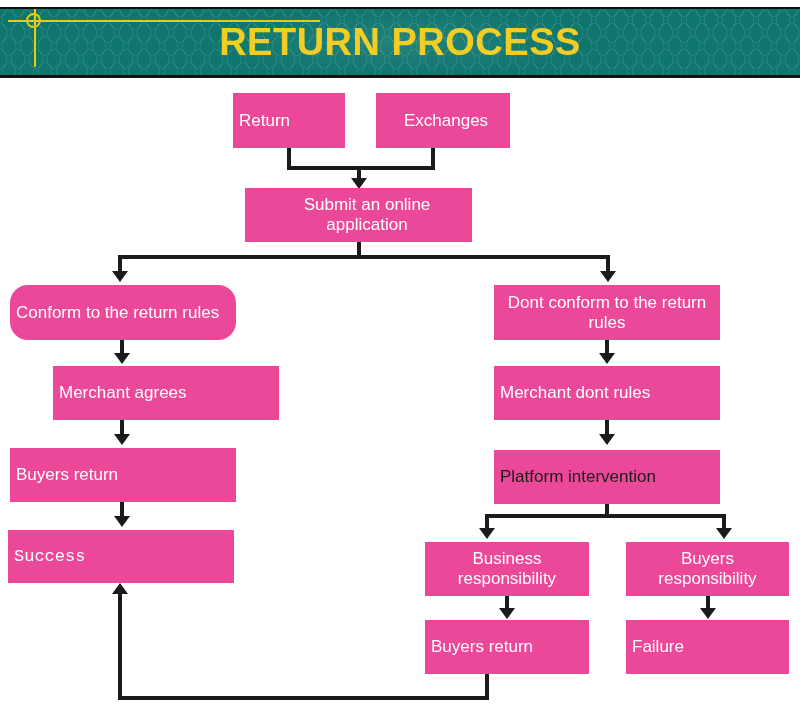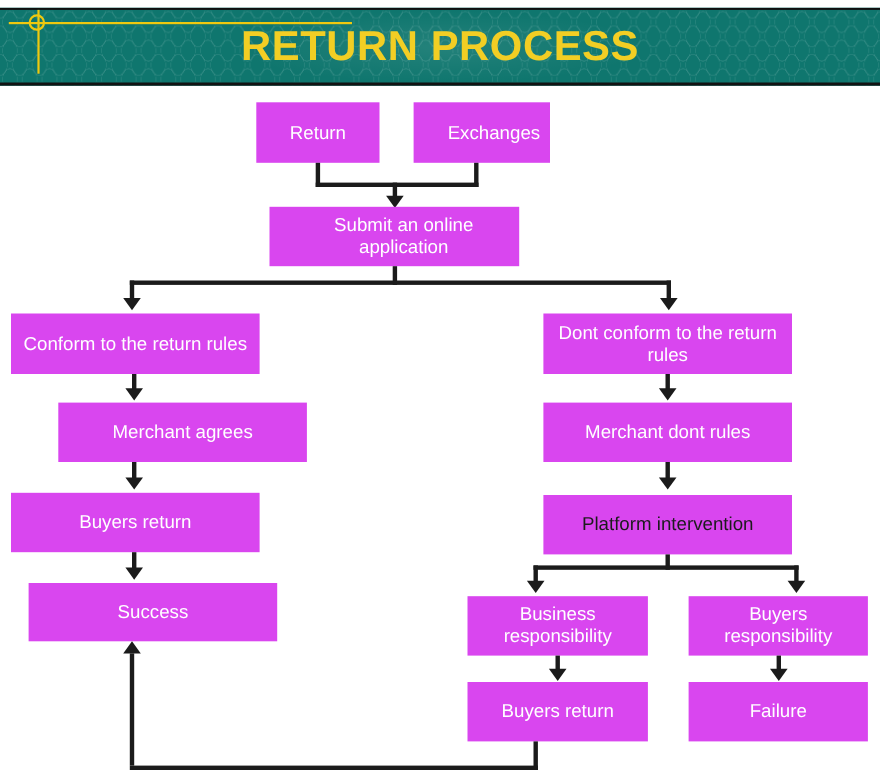--- a/index.html
+++ b/index.html
@@ -98,25 +98,25 @@
     height: 15px;
     border: 2px solid #EFC90F;
     border-radius: 50%;
     box-sizing: border-box;
   }
 
   
   .node {
     position: absolute;
     box-sizing: border-box;
-    background: #d946ef;
+    background: #ec4899;
     color: #FFFFFF;
     display: flex;
     align-items: center;
-    justify-content: center;
+    justify-content: flex-start;
     text-align: center;
     font-size: 17px;
     font-weight: 400;
     line-height: 1.15;
     padding: 2px 6px;
   }
   .node.dark-text { color: #1b1b1b; }
 
   
   .conn-v, .conn-h {
@@ -150,63 +150,63 @@
   </div>
 
   <div id="guide-h"></div>
   <div id="guide-v"></div>
   <div id="guide-ring"></div>
 
   <div class="node" style="left:233px; top:93px; width:112px; height:55px;">
     <span>Return</span>
   </div>
 
-  <div class="node" style="left:376px; top:93px; width:124px; height:55px;padding-left:28px;">
+  <div class="node" style="left:376px; top:93px; width:134px; height:55px;padding-left:28px;">
     <span>Exchanges</span>
   </div>
 
   <div class="conn-v" style="left:287px; top:148px; height:22px;"></div>
   <div class="conn-v" style="left:431px; top:148px; height:22px;"></div>
   <div class="conn-h" style="left:287px; top:166px; width:148px;"></div>
   <div class="conn-v" style="left:357px; top:166px; height:16px;"></div>
   <div class="arrow-down" style="left:351px; top:178px;"></div>
 
   <div class="node" style="left:245px; top:188px; width:227px; height:54px;padding-left:23px;">
     <span>Submit an online application</span>
   </div>
 
   <div class="conn-v" style="left:357px; top:242px; height:17px;"></div>
   <div class="conn-h" style="left:118px; top:255px; width:492px;"></div>
   <div class="conn-v" style="left:118px; top:255px; height:18px;"></div>
   <div class="conn-v" style="left:606px; top:255px; height:18px;"></div>
   <div class="arrow-down" style="left:112px; top:271px;"></div>
   <div class="arrow-down" style="left:600px; top:271px;"></div>
 
-  <div class="node" style="left:10px; top:285px; width:226px; height:55px;">
+  <div class="node" style="left:10px; top:285px; width:226px; height:55px;border-radius:18px;">
     <span>Conform to the return rules</span>
   </div>
 
   <div class="conn-v" style="left:120px; top:340px; height:15px;"></div>
   <div class="arrow-down" style="left:114px; top:353px;"></div>
 
   <div class="node" style="left:10px; top:366px; width:226px; height:54px;margin-left:43px;">
     <span>Merchant agrees</span>
   </div>
 
   <div class="conn-v" style="left:120px; top:420px; height:16px;"></div>
   <div class="arrow-down" style="left:114px; top:434px;"></div>
 
   <div class="node" style="left:10px; top:448px; width:226px; height:54px;">
     <span>Buyers return</span>
   </div>
 
   <div class="conn-v" style="left:120px; top:502px; height:16px;"></div>
   <div class="arrow-down" style="left:114px; top:516px;"></div>
 
-  <div class="node" style="left:26px; top:530px; width:226px; height:53px;">
+  <div class="node" style="left:8px; top:530px; width:226px; height:53px;font-family:Liberation Mono, monospace;">
     <span>Success</span>
   </div>
 
   <div class="node" style="left:494px; top:285px; width:226px; height:55px;">
     <span>Dont conform to the return rules</span>
   </div>
 
   <div class="conn-v" style="left:605px; top:340px; height:15px;"></div>
   <div class="arrow-down" style="left:599px; top:353px;"></div>
 

